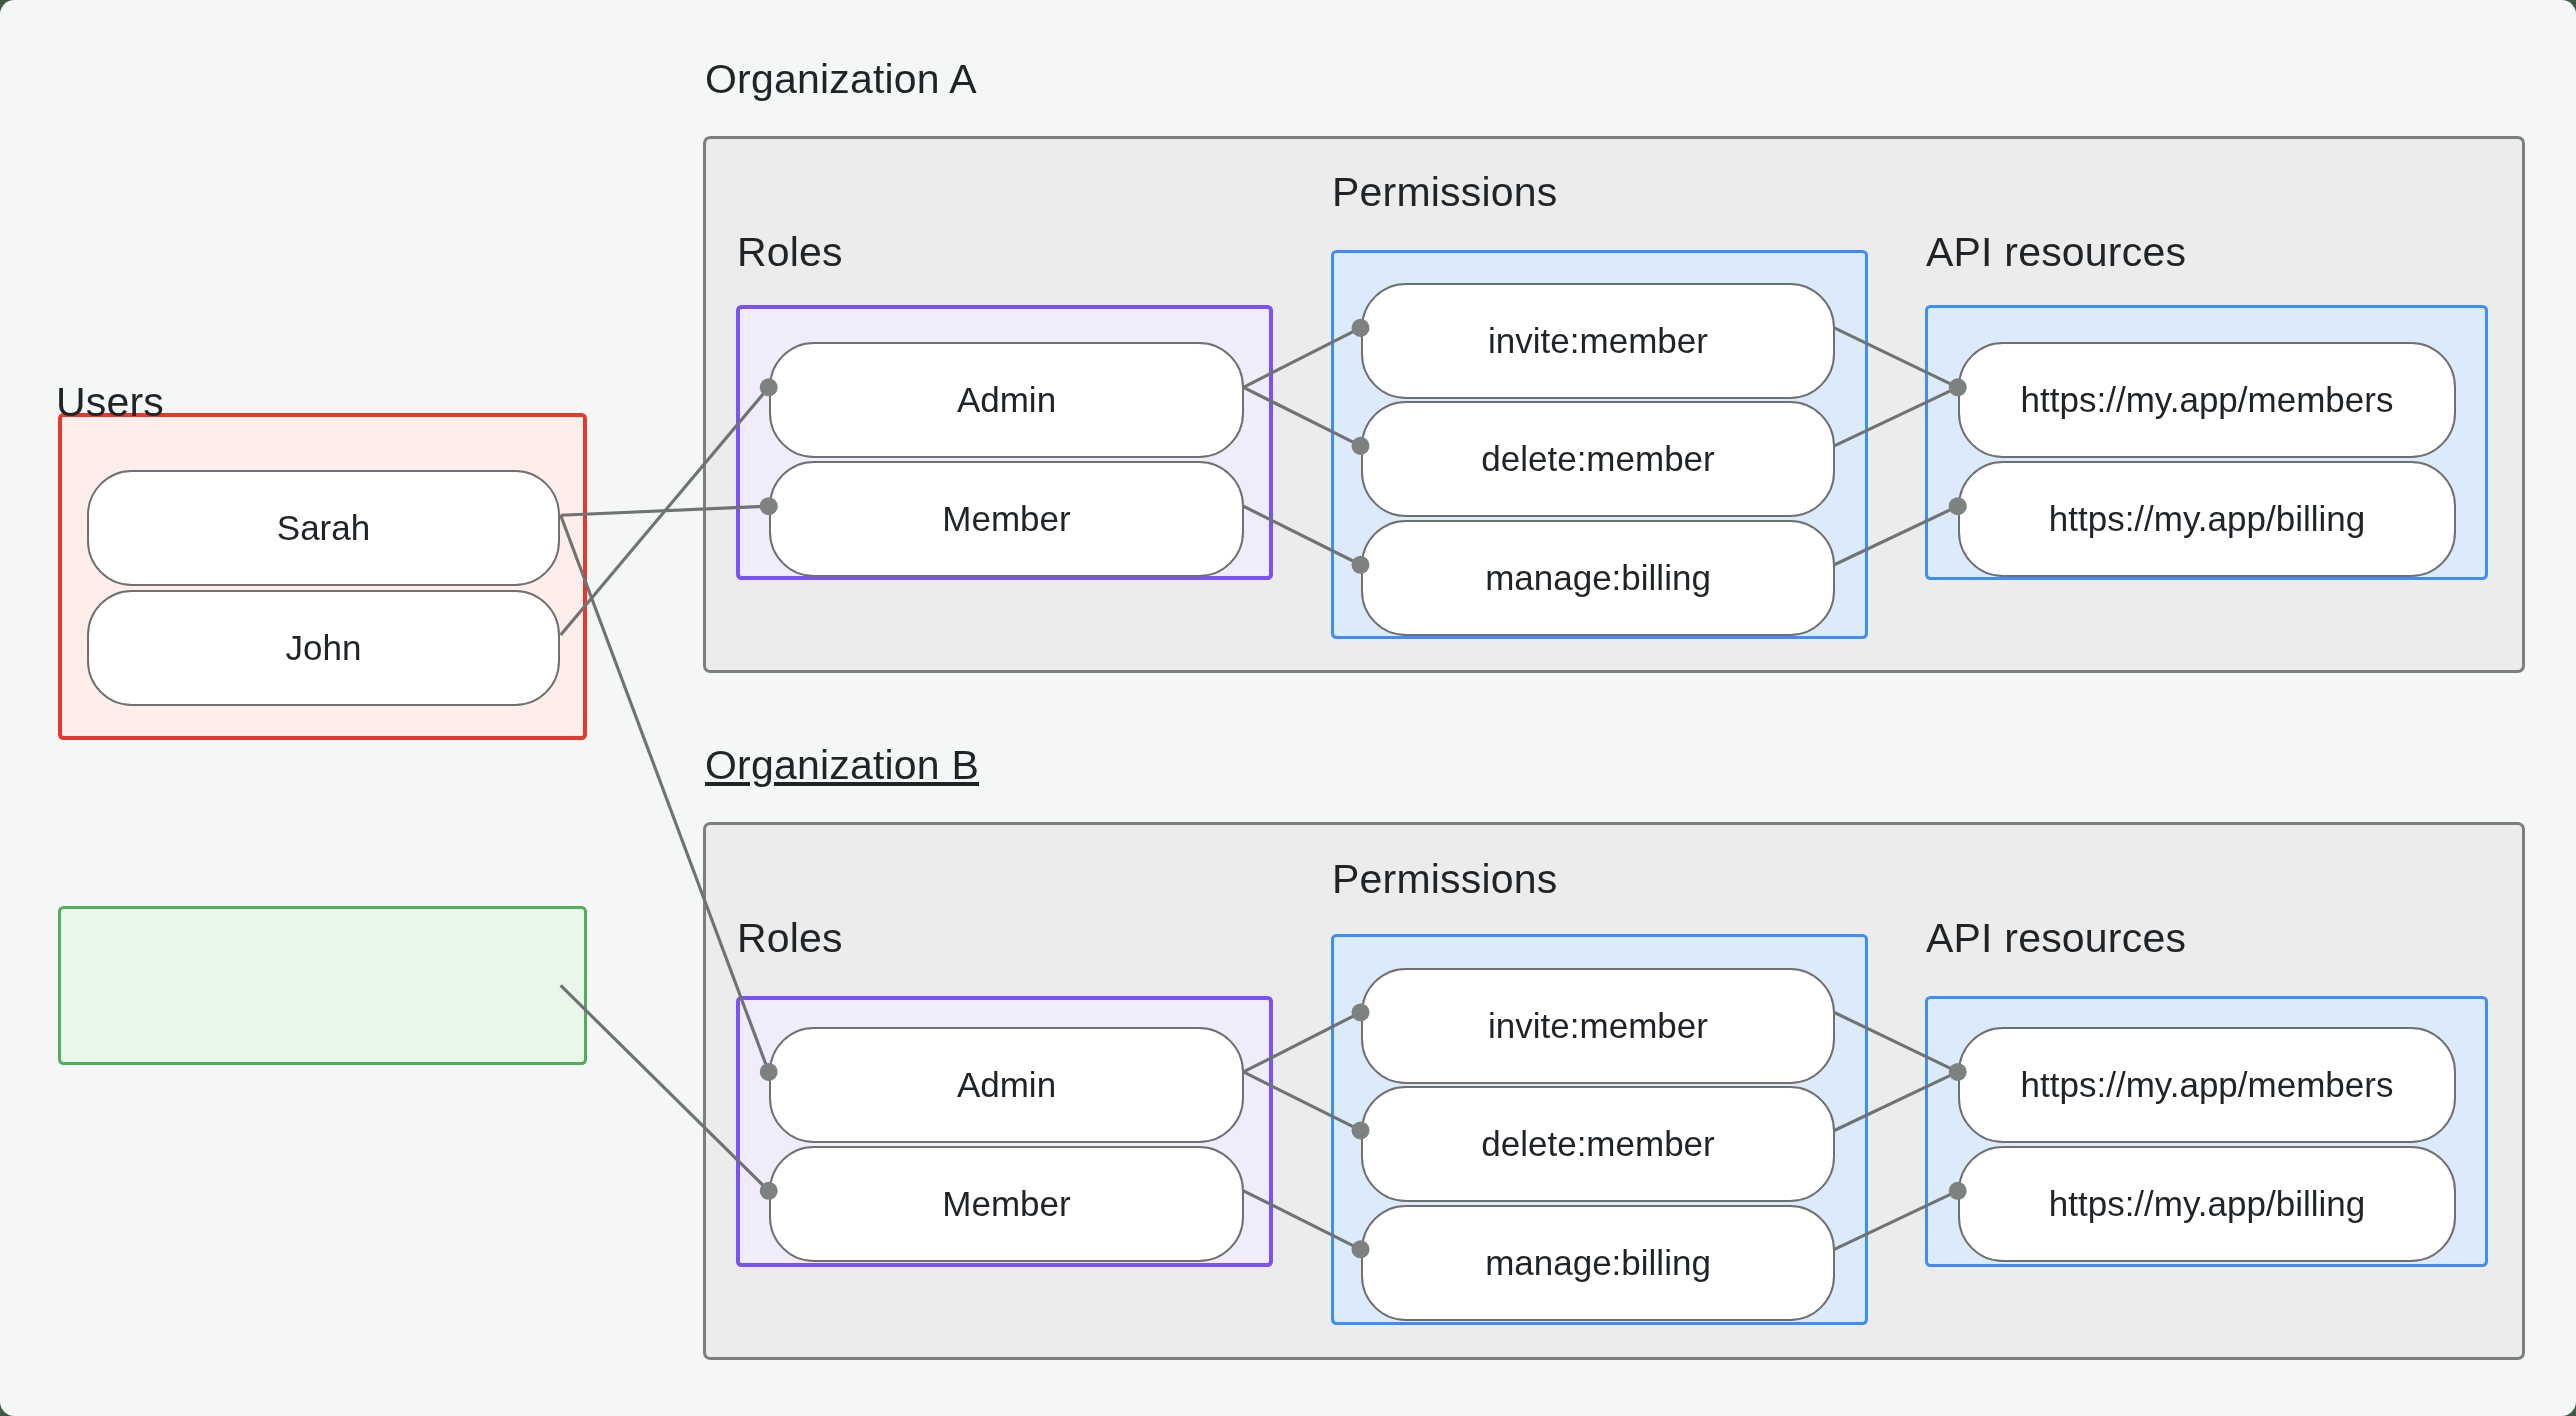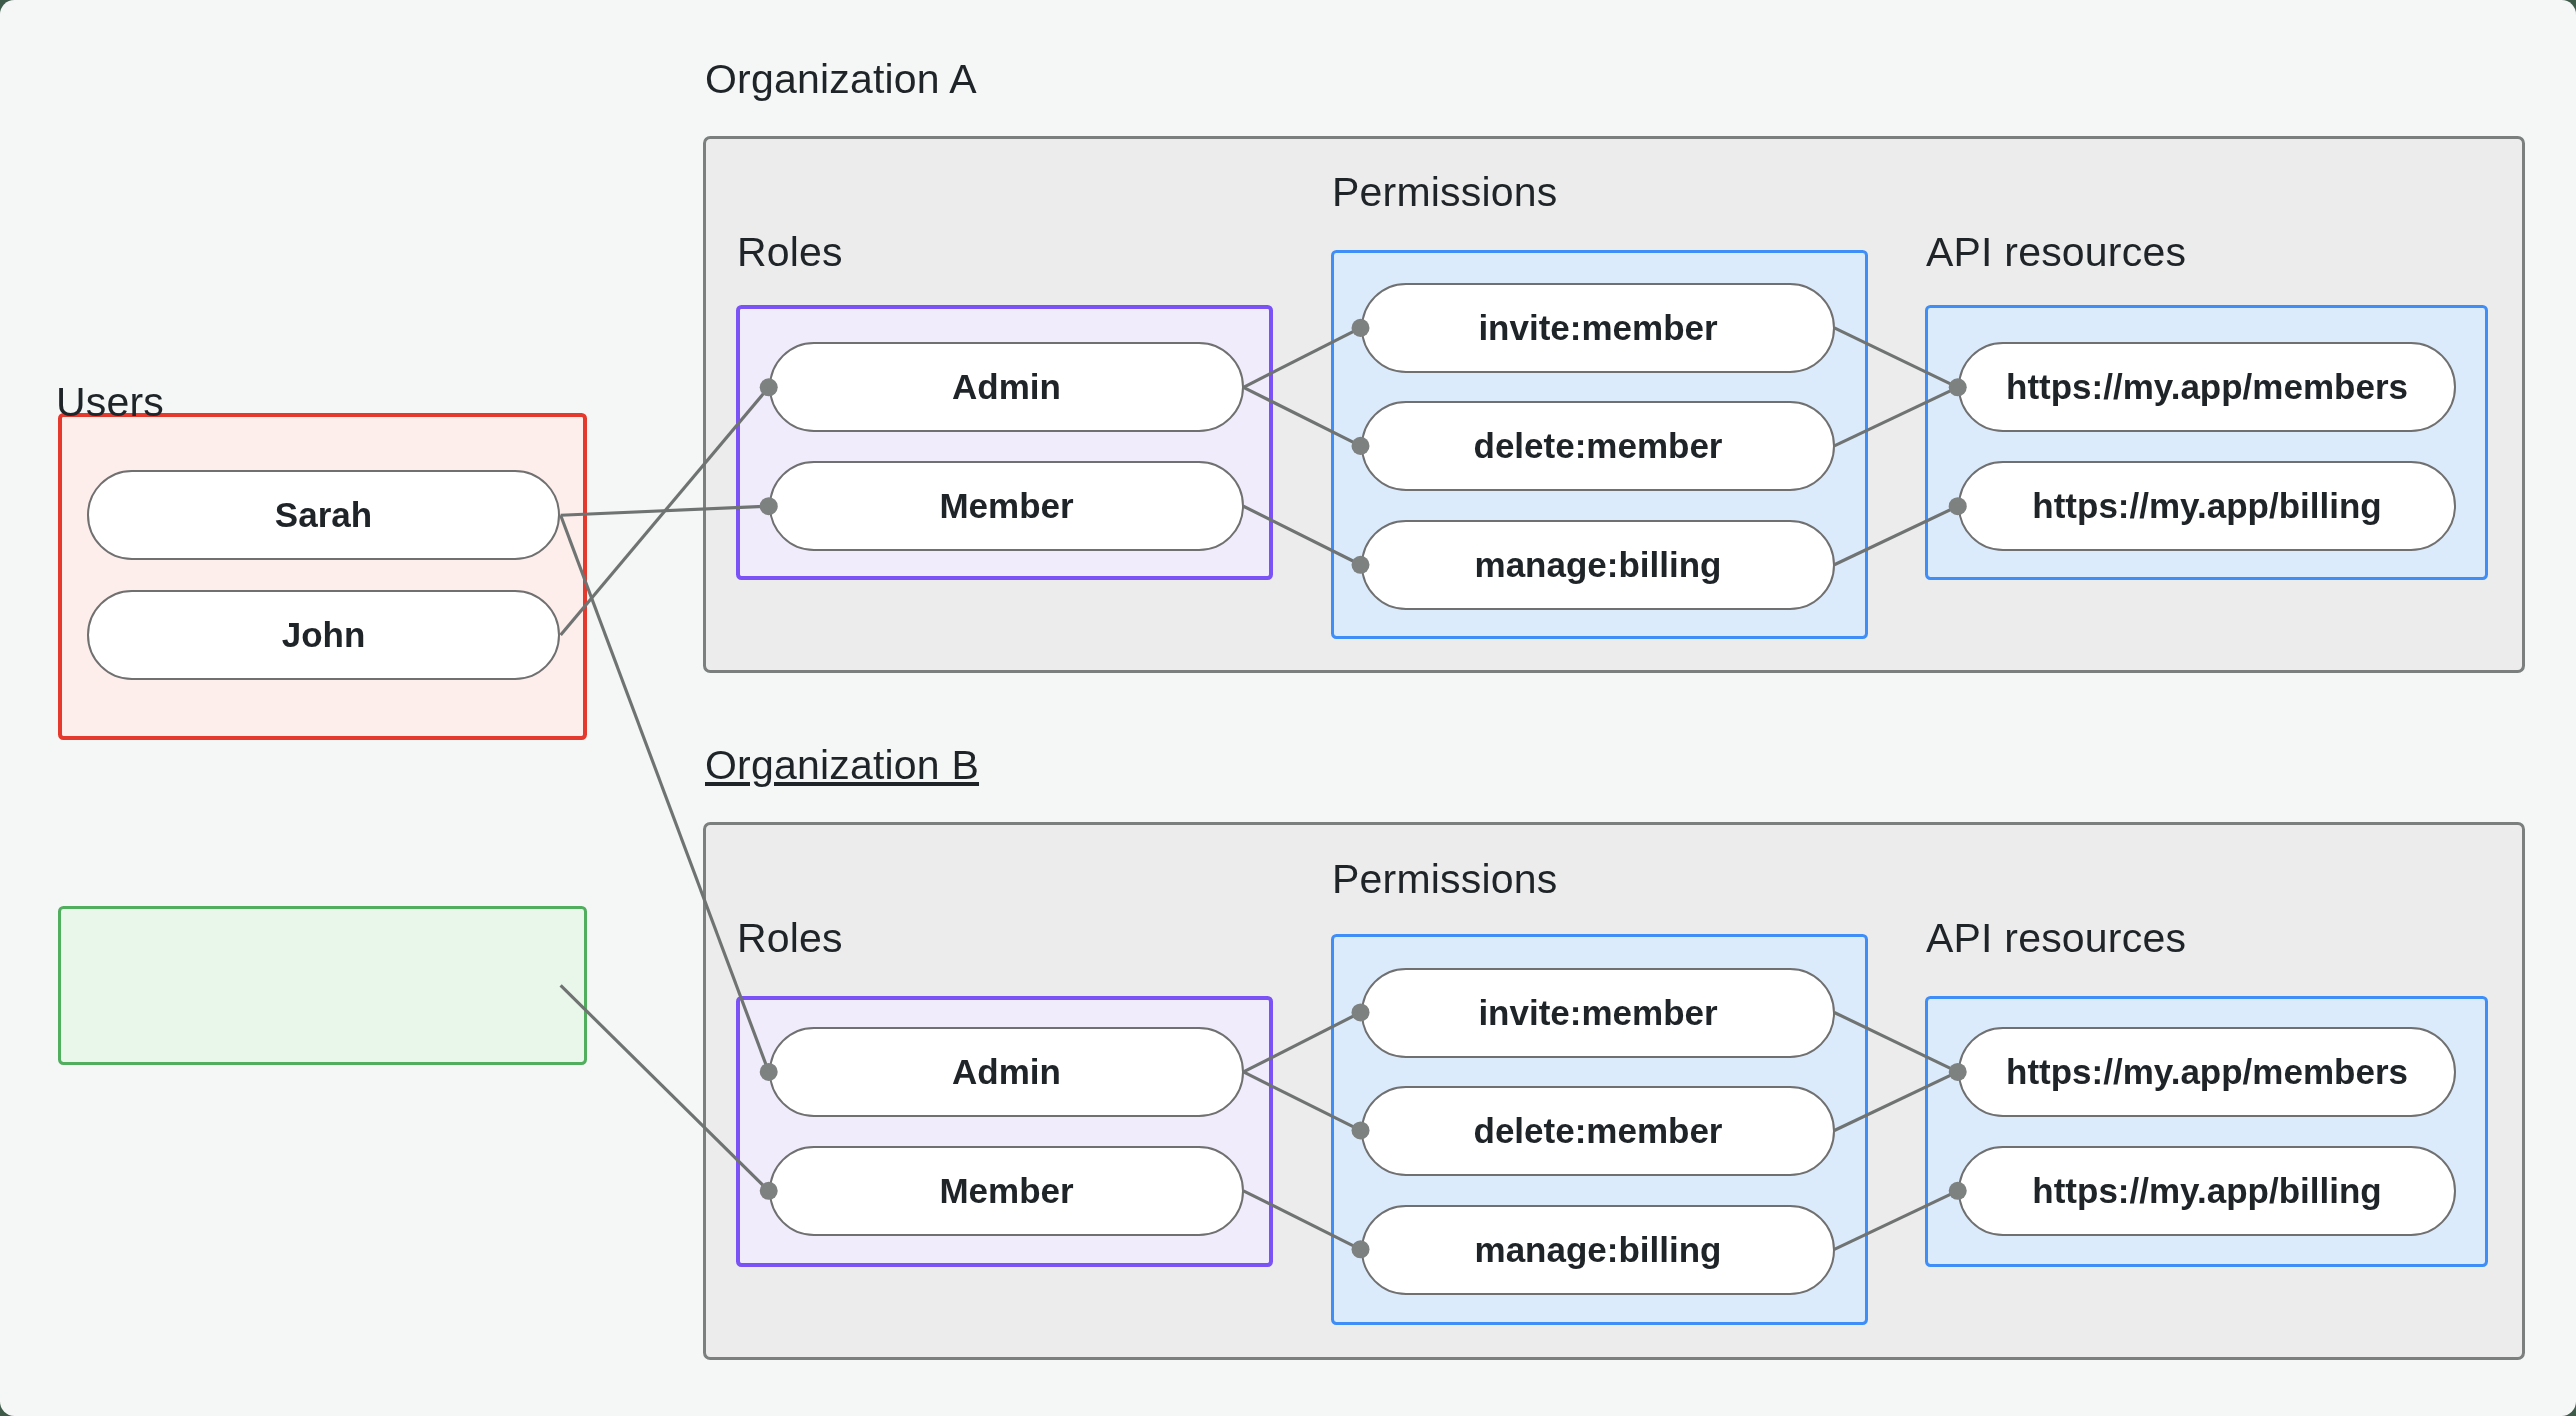--- a/index.html
+++ b/index.html
@@ -52,26 +52,26 @@
     border-radius:5.4px;
   }
   .label{
     position:absolute;
     font-size:41px;font-weight:500;color:var(--text);
     line-height:1.15;white-space:nowrap;
     letter-spacing:0.2px;
     text-align:right;
   }
   .pill{
-    position:absolute;height:90px;box-sizing:border-box;
+    position:absolute;height:116px;box-sizing:border-box;
     background:var(--pill-fill);
     border:2.7px solid var(--pill-border);
     border-radius:45px;
     display:flex;align-items:center;justify-content:center;
-    font-size:35px;font-weight:700;color:var(--text);
+    font-size:35px;font-weight:400;color:var(--text);
     white-space:nowrap;
   }
   #edge-svg{
     position:absolute;left:0;top:0;width:2576px;height:1416px;
     pointer-events:none;
   }
 </style>
 </head>
 <body>
 

